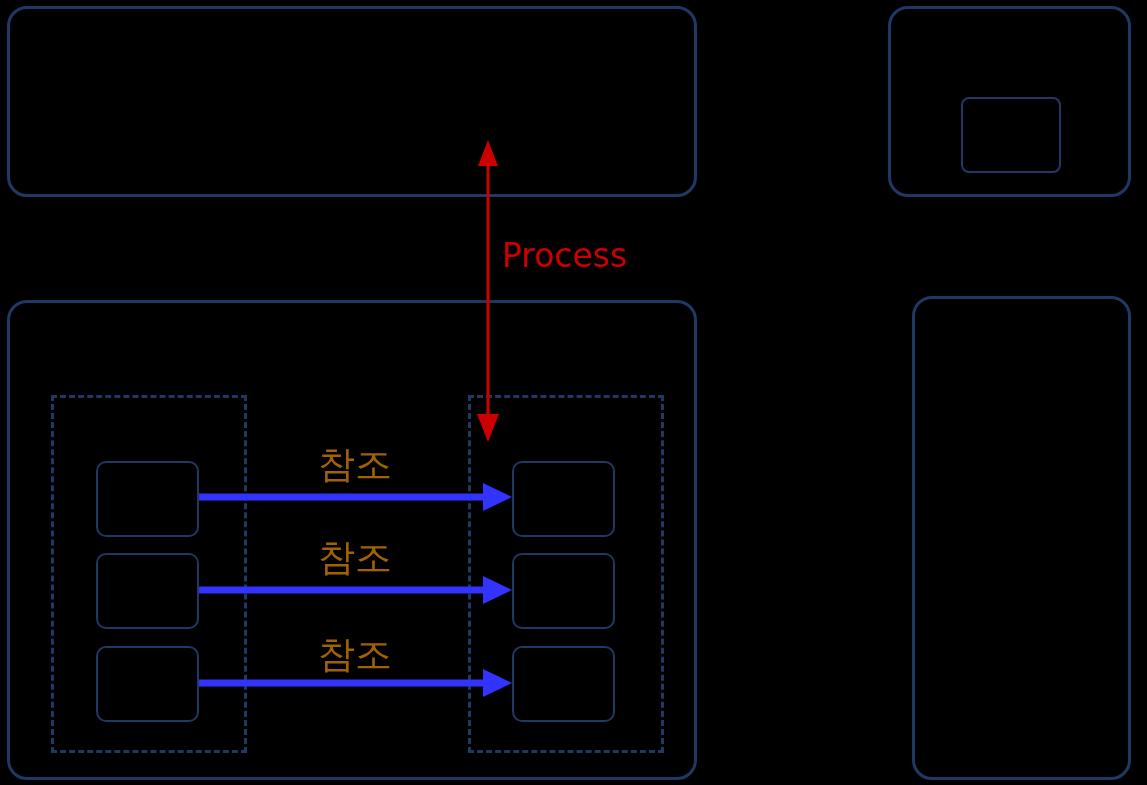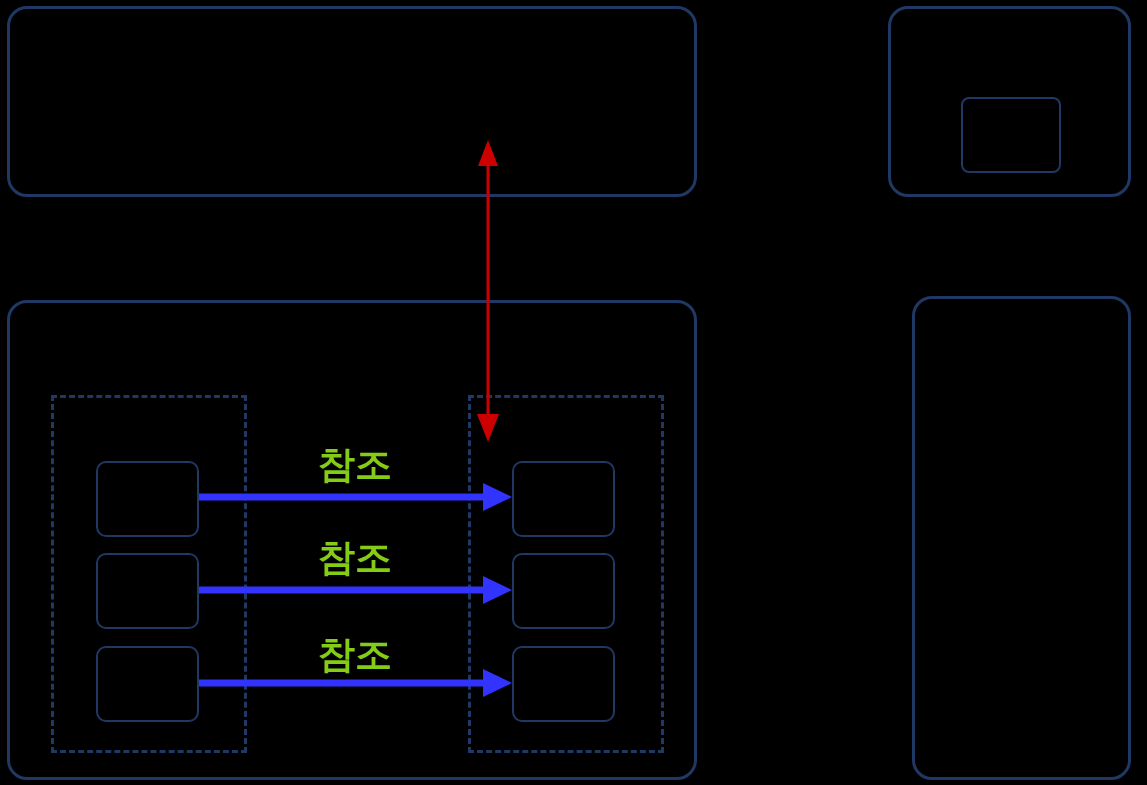--- a/index.html
+++ b/index.html
@@ -51,25 +51,25 @@
   .label-process {
     position: absolute;
     color: #CC0000;
     font-size: 33px;
     line-height: 1;
     white-space: nowrap;
     letter-spacing: 0px;
   }
   .label-ref {
     position: absolute;
-    color: #84cc16;
+    color: #a16207;
     font-size: 37px;
     line-height: 1;
     white-space: nowrap;
-    font-weight: 700;
+    font-weight: 400;
   }
 </style>
 </head>
 <body>
 
 <div id="canvas">
 
   <div class="rbox container-outer" style="left:7px; top:6px; width:690px; height:191px;"></div>
 
   <div class="rbox container-outer" style="left:888px; top:6px; width:243px; height:191px;">
@@ -108,20 +108,21 @@
       <line x1="199" y1="590" x2="492" y2="590" stroke="#3333FF" stroke-width="7"></line>
       <polygon points="512,590 483,576 483,604" fill="#3333FF"></polygon>
     </g>
 
     <g>
       <line x1="199" y1="683" x2="492" y2="683" stroke="#3333FF" stroke-width="7"></line>
       <polygon points="512,683 483,669 483,697" fill="#3333FF"></polygon>
     </g>
   </svg>
 
+  <div class="label-process" style="left:502px; top:239px;">Process</div>
 
   <div class="label-ref" style="left:318px; top:446px;">참조</div>
 
   <div class="label-ref" style="left:318px; top:539px;">참조</div>
 
   <div class="label-ref" style="left:318px; top:636px;">참조</div>
 
 </div>
 
 </body></html>

